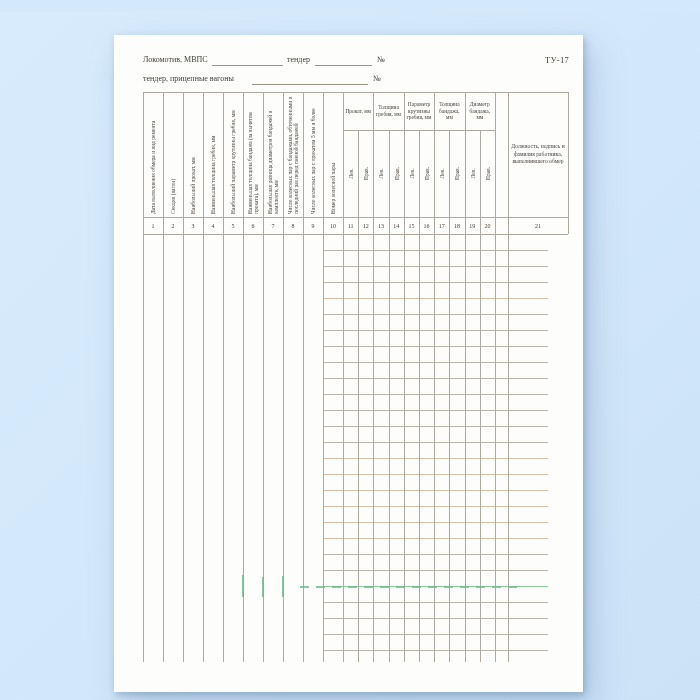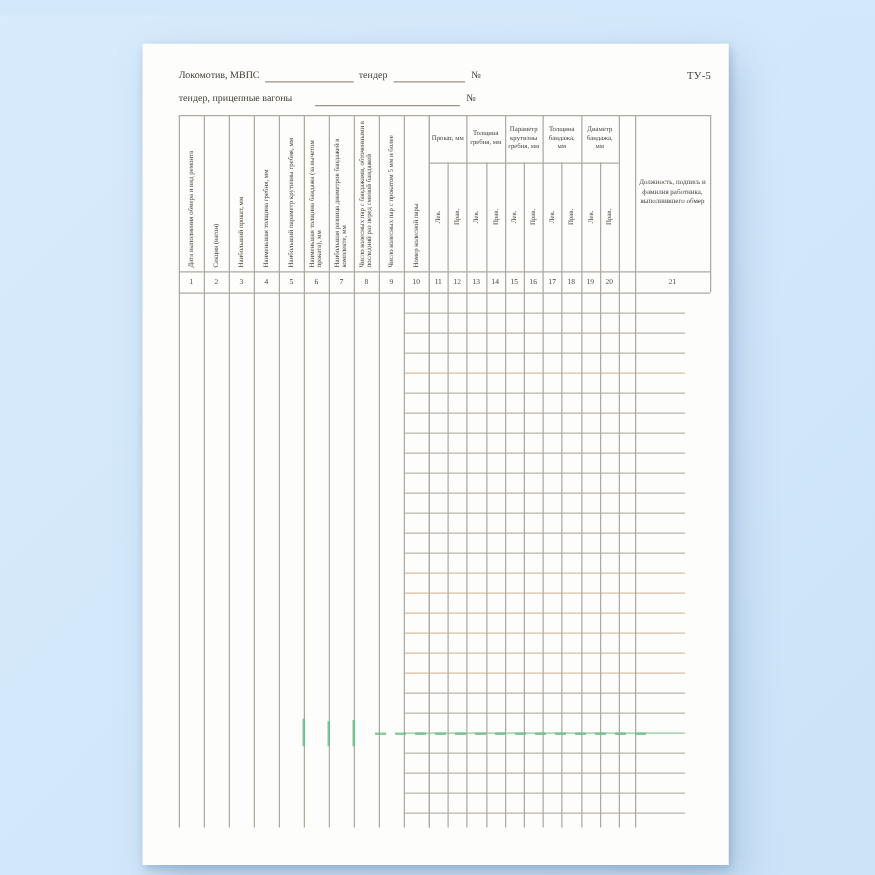--- a/index.html
+++ b/index.html
@@ -57,21 +57,21 @@
 <body>
 
 <div class="stage">
   <div class="sheet">
 
     <span class="txt h1l">Локомотив, МВПС</span>
     <span class="blank b1"></span>
     <span class="txt h1m">тендер</span>
     <span class="blank b2"></span>
     <span class="txt h1n">№</span>
-    <span class="txt formcode">ТУ-5</span>
+    <span class="txt formcode">ТУ-17</span>
 
     <span class="txt h2l">тендер, прицепные вагоны</span>
     <span class="blank b3"></span>
     <span class="txt h2n">№</span>
 
     <div id="tableLayer">
         <div class="line" style="left: 29px; top: 57px; width: 425px; height: 1px; background: rgb(174, 170, 162);"></div>
         <div class="line" style="left: 229px; top: 95px; width: 152px; height: 1px; background: rgb(174, 170, 162);"></div>
         <div class="line" style="left: 29px; top: 182px; width: 425px; height: 1px; background: rgb(174, 170, 162);"></div>
         <div class="line" style="left: 29px; top: 199px; width: 425px; height: 1px; background: rgb(174, 170, 162);"></div>

